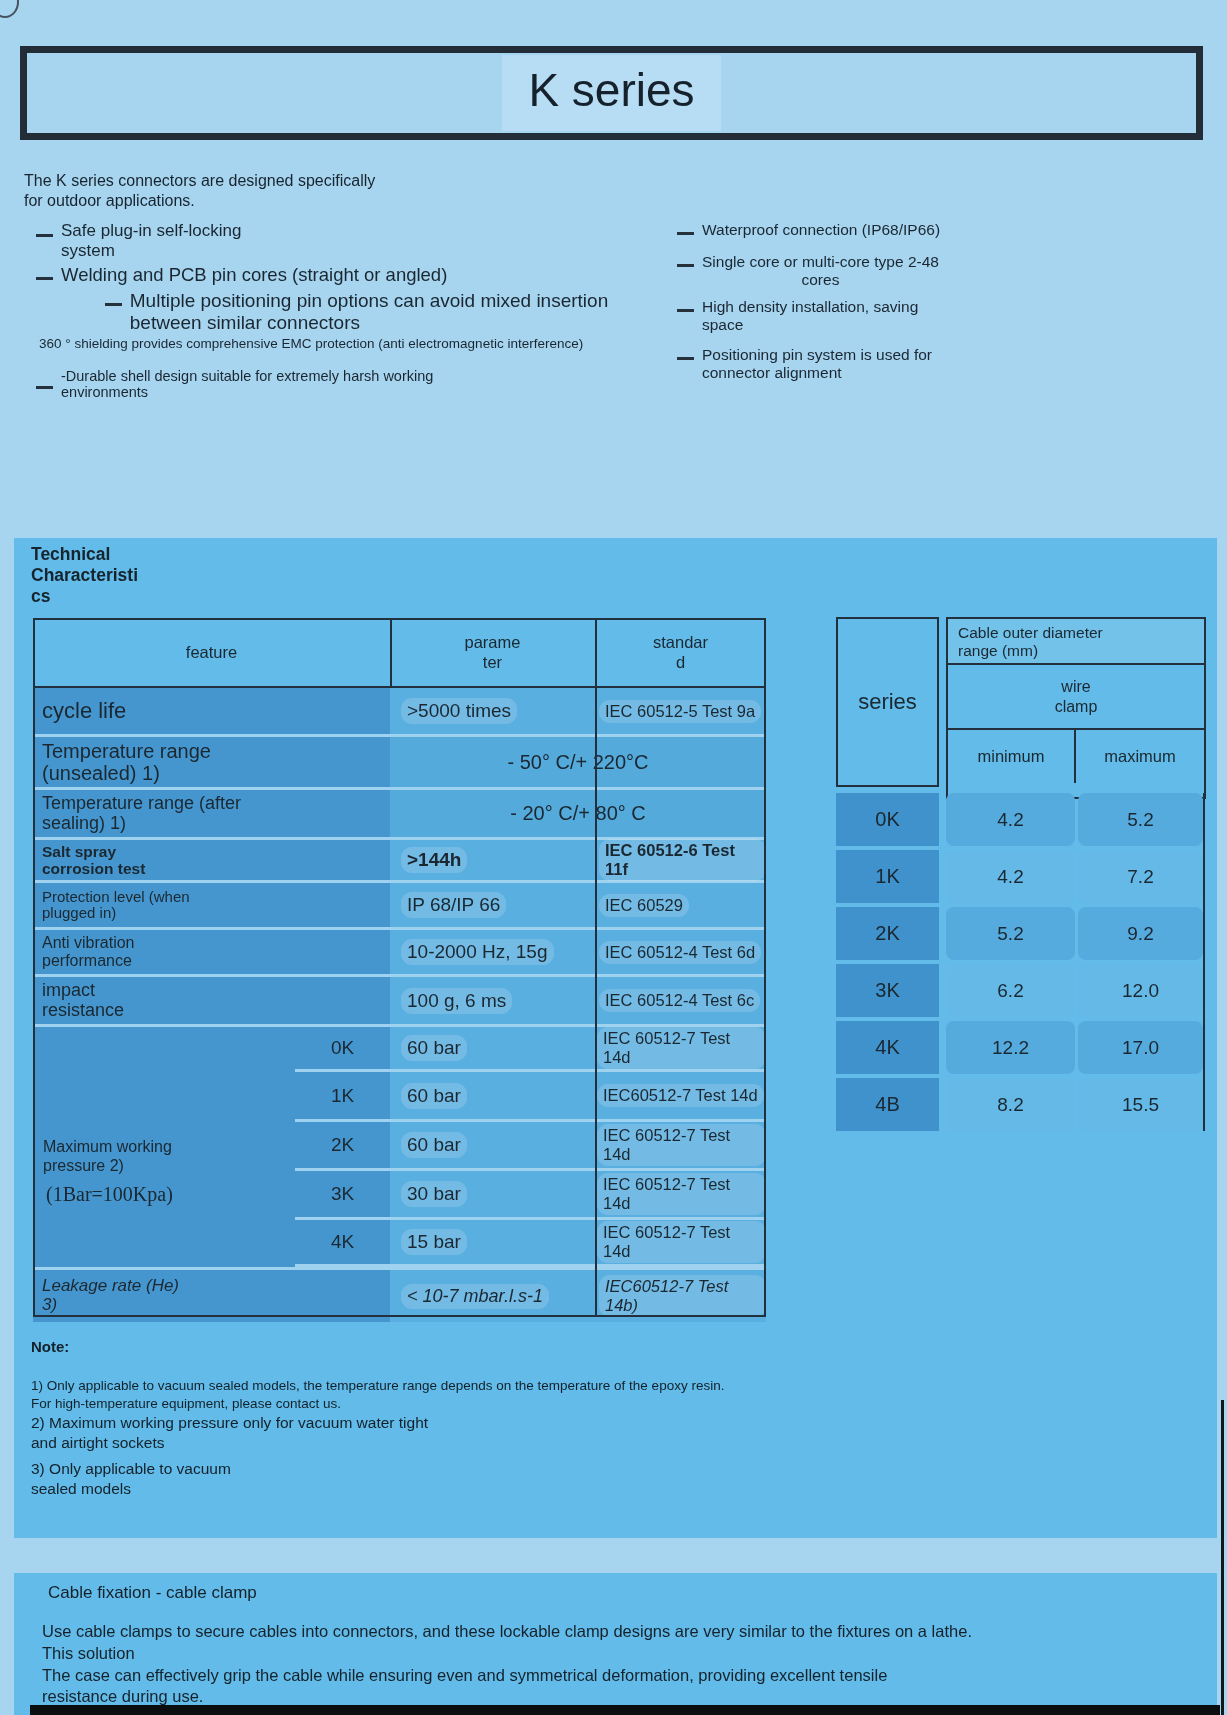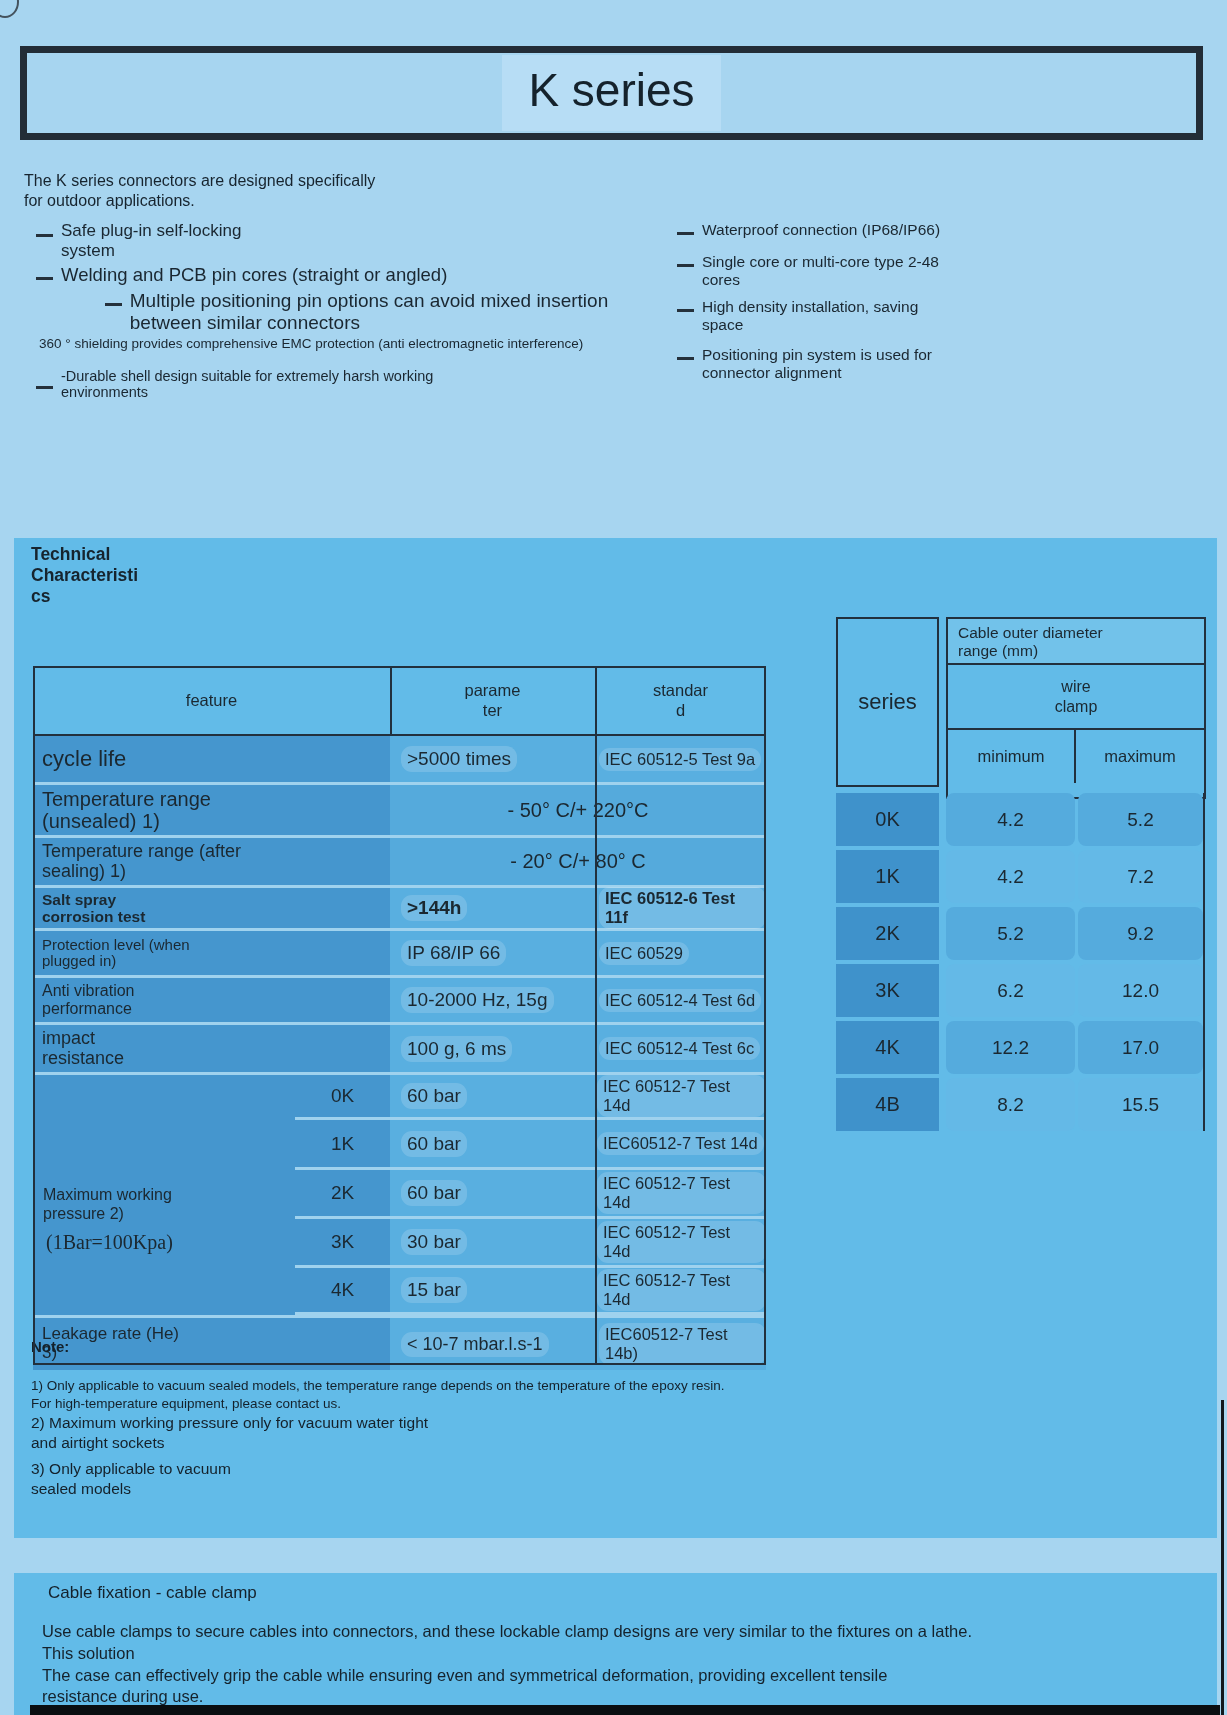--- a/index.html
+++ b/index.html
@@ -26,31 +26,31 @@
   .feat{display:flex;align-items:flex-start;}
   .feat .dash{flex:0 0 17px;height:3px;background:#25313c;margin:13px 8px 0 0;}
   .feat .ftext{white-space:pre-line;line-height:1.15;color:#1a2731;}
   .feat.nodash{padding-left:3px;}
   .lf0 .ftext{font-size:17px;} .lf0{margin-bottom:4px;}
   .lf1 .ftext{font-size:18.5px;} .lf1{margin-bottom:5px;}
   .lf2 .ftext{font-size:19px;} .lf2{margin-bottom:2px;justify-content:center;}
   .lf3 .ftext{font-size:13.5px;} .lf3{margin-bottom:16px;}
   .lf4 .ftext{font-size:14.5px;} .lf4 .dash{margin-top:18px;width:12px;}
   .rf0 .ftext{font-size:15.5px;} .rf0{margin-bottom:14px;}
-  .rf1 .ftext{font-size:15.5px;} .rf1{margin-bottom:10px;}
+  .rf1 .ftext{font-size:15.5px;} .rf1{margin-bottom:10px;text-align:center;}
   .rf2 .ftext{font-size:15.5px;} .rf2{margin-bottom:12px;}
   .rf3 .ftext{font-size:15.5px;}
   .feat-col.right .dash{margin-top:11px;}
 
   
   .tech-panel{position:absolute;left:14px;top:538px;width:1203px;height:1000px;background:#62bbe8;}
   .tech-heading{position:absolute;left:17px;top:6px;font-size:17.5px;font-weight:bold;line-height:21px;color:#16242e;}
 
   
-  .ttable{position:absolute;left:19px;top:80px;width:733px;height:699px;margin-top:48px;}
+  .ttable{position:absolute;left:19px;top:80px;width:733px;height:699px;}
   .trow,.prow{display:flex;box-sizing:border-box;border-bottom:3px solid #9fd2ee;}
   .cell{box-sizing:border-box;display:flex;align-items:center;}
   .c-feature{width:357px;background:#4596ce;padding-left:9px;line-height:1.1;white-space:pre-line;}
   .c-param{width:205px;background:#59afe0;padding-left:11px;font-size:19px;}
   .c-std{width:171px;background:#59afe0;padding-left:4px;font-size:16.5px;}
   .c-merged{width:376px;background:#55aadc;justify-content:center;font-size:20px;}
   .chip{background:rgba(255,255,255,0.16);padding:2px 6px;border-radius:11px;}
   .thead{height:70px;border-bottom:none;}
   .thead .cell{background:transparent;justify-content:center;font-size:16.5px;white-space:pre-line;
                text-align:center;line-height:1.2;padding-left:0;}
@@ -64,21 +64,21 @@
 
   .pressure-block{display:flex;height:243px;border-bottom:3px solid #9fd2ee;box-sizing:border-box;}
   .pressure-label-cell{width:262px;background:#4596ce;box-sizing:border-box;padding:110px 0 0 10px;}
   .pl1{font-size:16px;line-height:1.2;white-space:pre-line;}
   .pl2{font-family:"Liberation Serif",serif;font-size:20px;margin-top:8px;padding-left:3px;}
   .pressure-rows{display:flex;flex-direction:column;width:471px;}
   .c-k{width:95px;background:#4596ce;justify-content:center;font-size:19px;}
   .c-pparam{width:205px;background:#59afe0;padding-left:11px;font-size:19px;}
   .c-pstd{width:171px;background:#59afe0;padding-left:2px;font-size:16.5px;}
   .pr0{height:46px;} .pr1{height:50px;} .pr2{height:50px;} .pr3{height:49px;} .pr4{height:48px;}
-  .leak{height:52px;border-bottom:none;}
+  .leak{height:52px;border-bottom:none;font-style:italic;}
   .leak .c-feature{font-size:17px;}
   .leak .c-param{font-size:18px;}
 
   
   .ln{position:absolute;background:#22303d;z-index:5;}
   .vl-left{left:0;top:0;width:2px;height:699px;}
   .vl-right{left:731px;top:0;width:2px;height:699px;}
   .vl-mid{left:562px;top:0;width:2px;height:699px;}
   .vl-head{left:357px;top:0;width:2px;height:70px;}
   .hl-top{left:0;top:0;width:733px;height:2px;}

